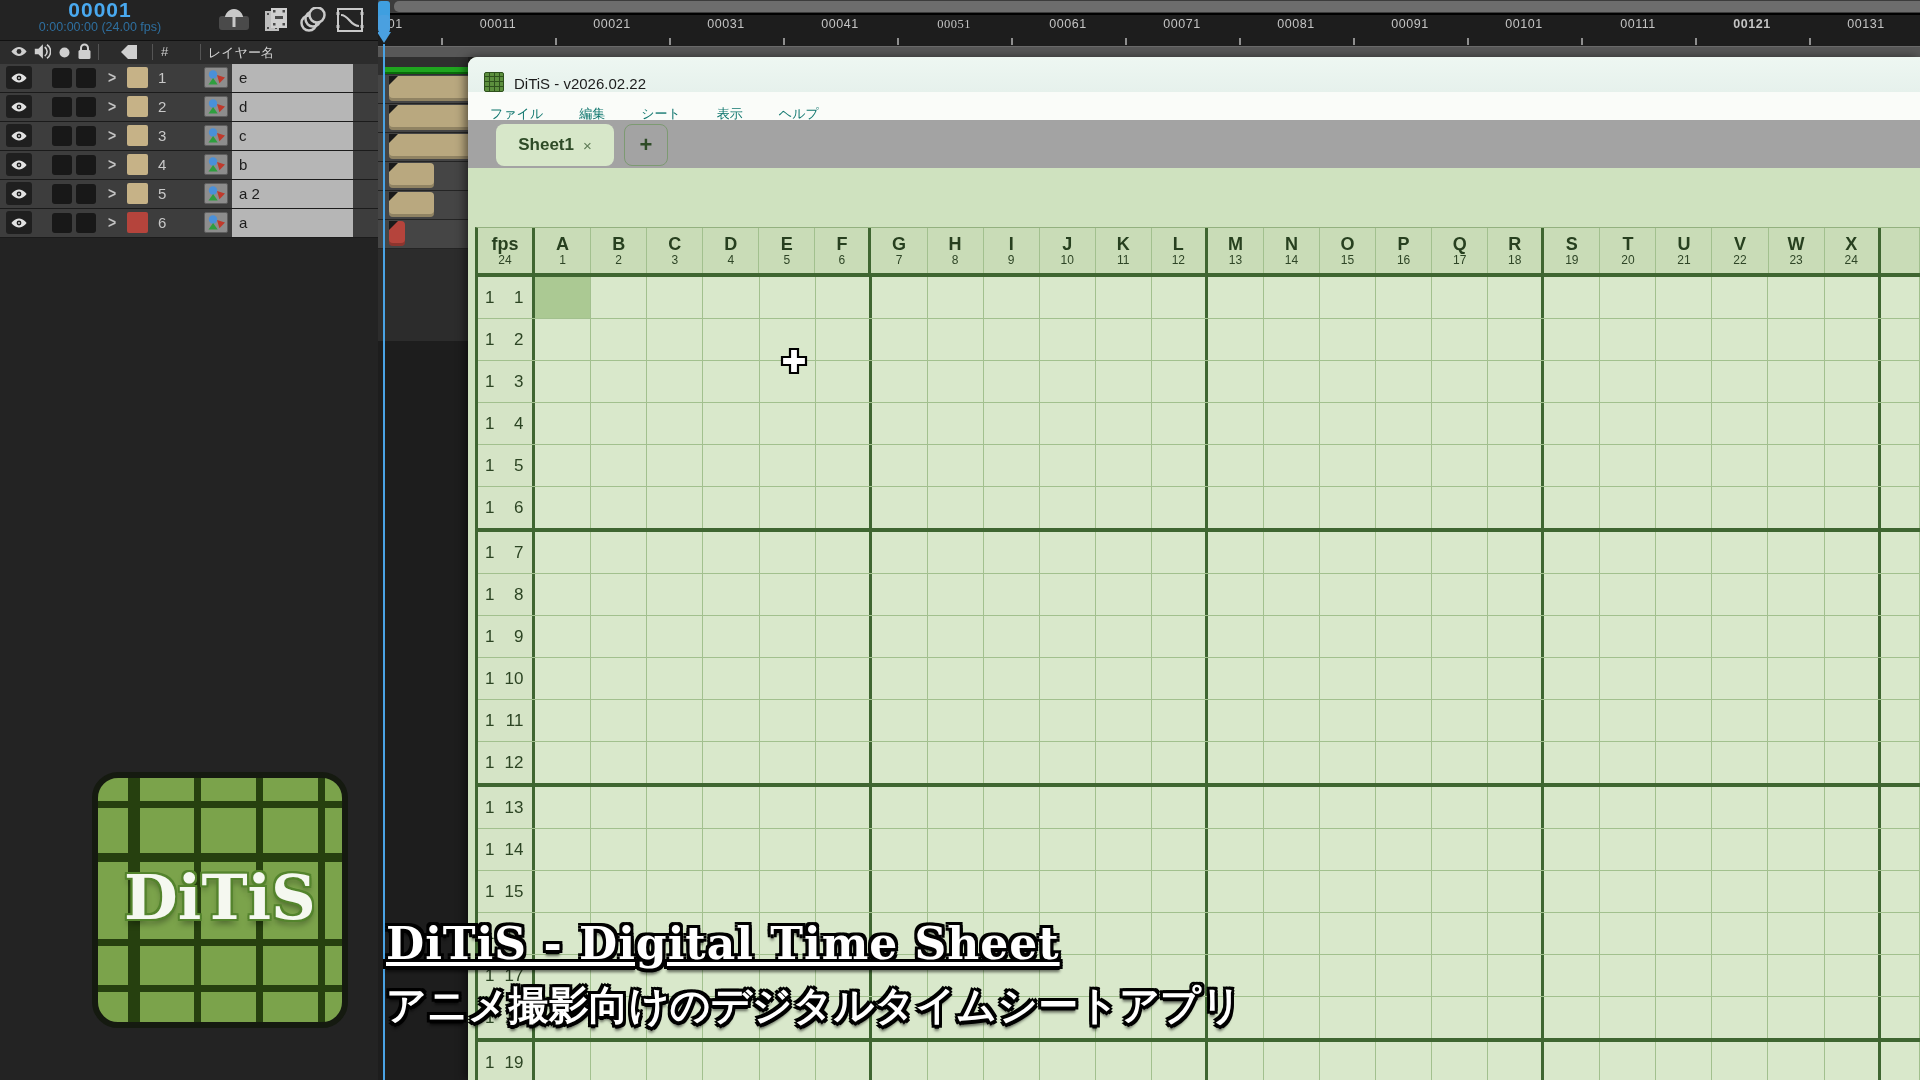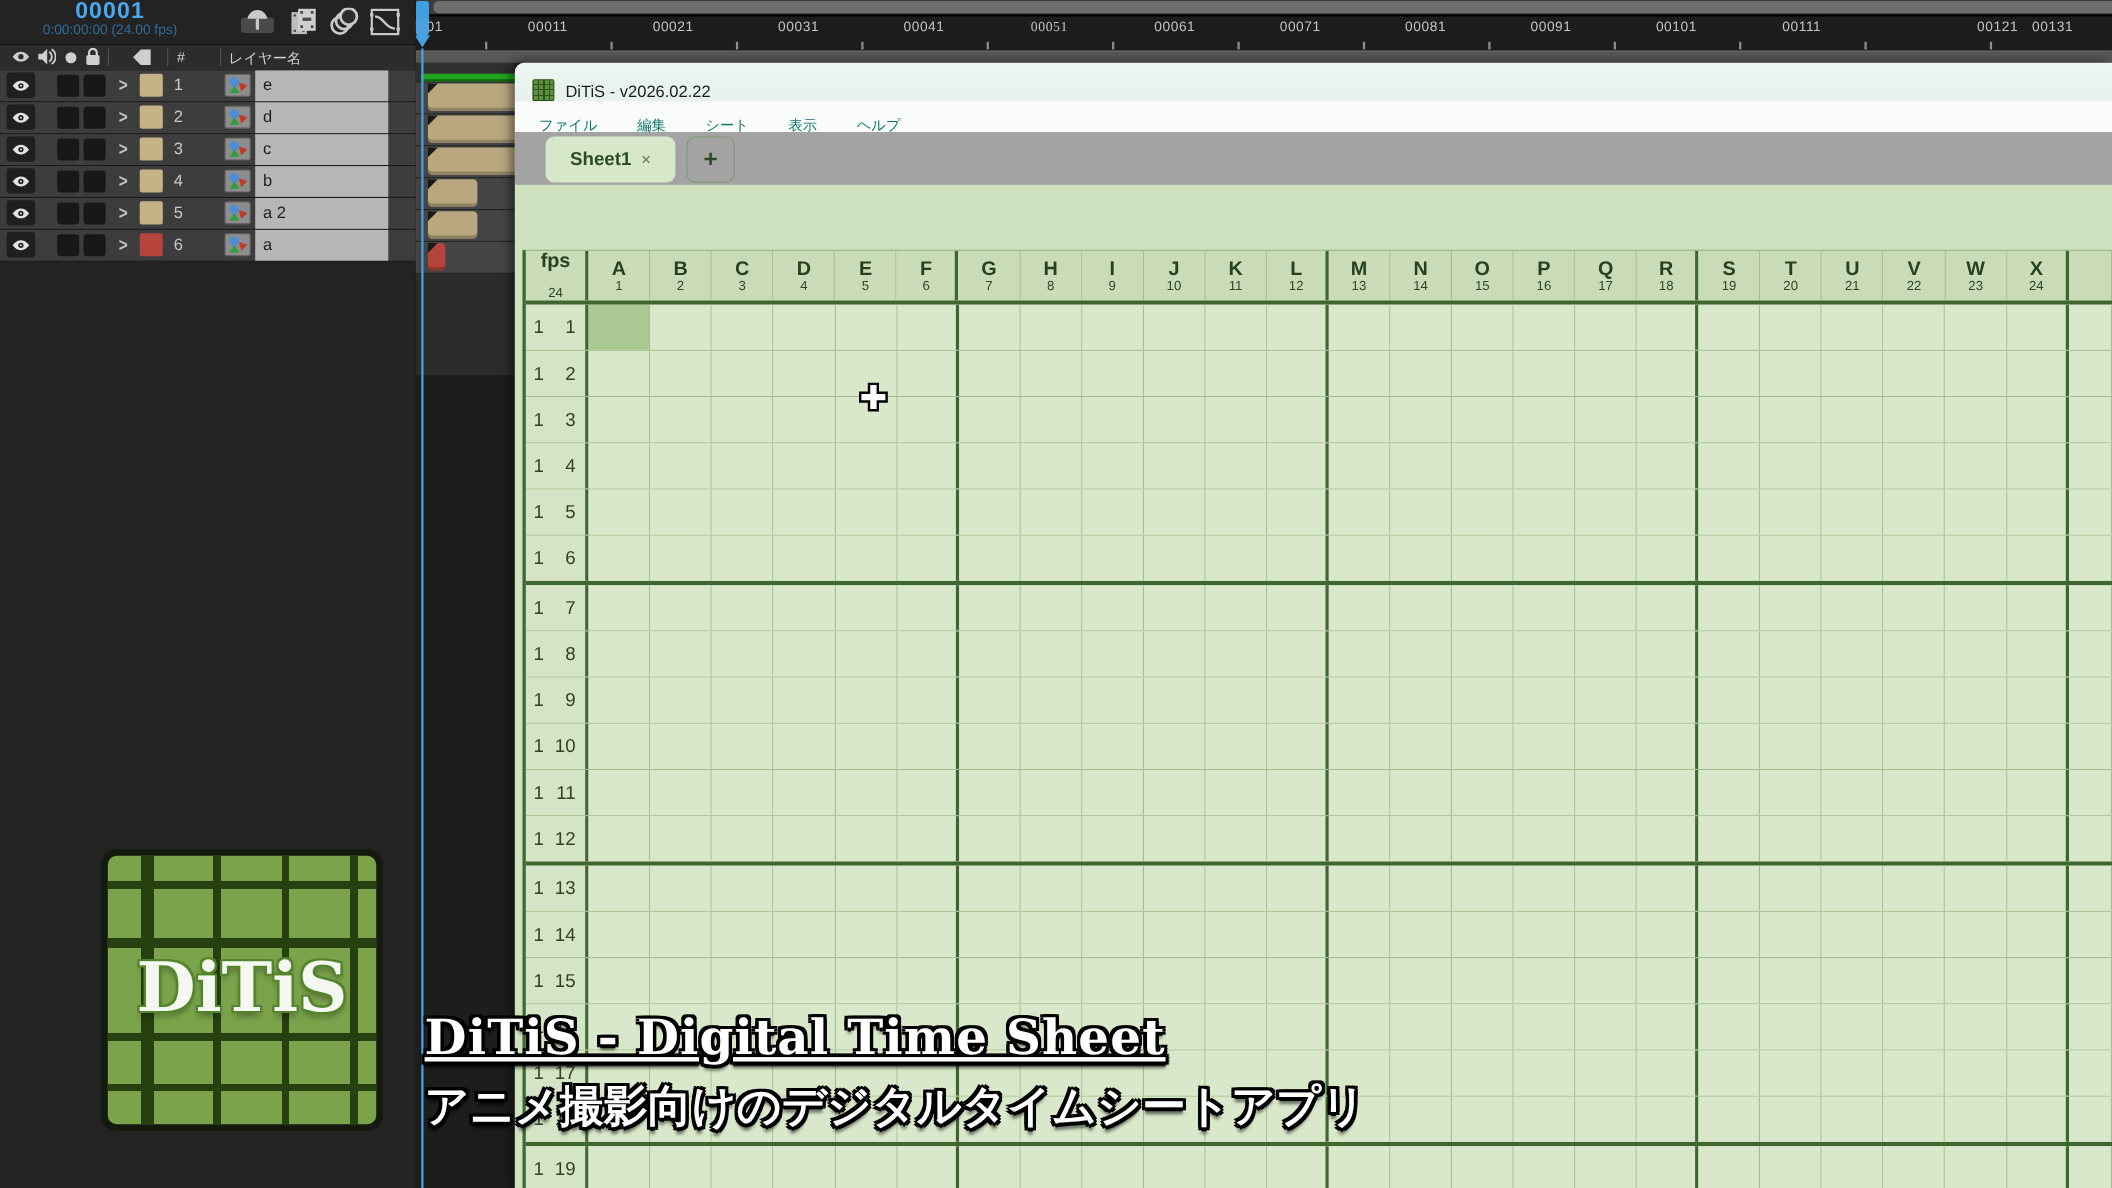--- a/index.html
+++ b/index.html
@@ -71,34 +71,34 @@
            box-sizing:border-box;display:flex;align-items:center;justify-content:center;font-size:22px;font-weight:bold;color:#2e4b27;}
 
   
   #grid{position:absolute;left:7px;top:170px;width:1445px;height:853px;overflow:hidden;
         border-left:3px solid #3f6631;border-top:1px solid #93b17f;box-sizing:border-box;}
   #grid-header{display:flex;height:45px;border-bottom:4px solid #3f6631;}
   .hcell{width:57px;box-sizing:border-box;border-right:1px solid #a2c08e;background:#c9dcb7;
          display:flex;flex-direction:column;align-items:center;justify-content:center;line-height:1.05;}
   .hcell .letter{font-size:18px;font-weight:600;color:#27401f;}
   .hcell .num{font-size:12px;color:#2e4526;}
-  .hfps{width:58px;justify-content:space-between;}
+  .hfps{width:58px;}
   .ge{border-right:3px solid #3f6631 !important;}
   .gr{display:flex;height:42px;border-bottom:1px solid #a2c08e;box-sizing:border-box;}
   .gr.group{border-bottom:4px solid #3f6631;height:45px;}
   .fcell{width:58px;box-sizing:border-box;border-right:3px solid #3f6631;background:#d5e4c6;
          display:flex;justify-content:space-between;align-items:center;padding:0 9px 0 7px;font-size:17px;color:#2c4423;}
   .gc{width:57px;box-sizing:border-box;border-right:1px solid #a2c08e;background:#d9e8cb;}
   .gc.sel{background:#abc993;}
 
   
   #cursor{position:absolute;left:779px;top:346px;z-index:60;}
 
   
-  #logo{position:absolute;left:92px;top:772px;width:256px;height:256px;border-radius:14px;background:#7ba34b;
+  #logo{position:absolute;left:92px;top:772px;width:256px;height:256px;border-radius:26px;background:#7ba34b;
         border:6px solid #151a10;box-sizing:border-box;z-index:40;display:flex;align-items:center;justify-content:center;
         background-image:
           linear-gradient(90deg,transparent 0 30px,#26400f 30px 42px,transparent 42px),
           linear-gradient(90deg,transparent 0 96px,#26400f 96px 103px,transparent 103px),
           linear-gradient(90deg,transparent 0 158px,#26400f 158px 165px,transparent 165px),
           linear-gradient(90deg,transparent 0 220px,#26400f 220px 227px,transparent 227px),
           linear-gradient(0deg,transparent 0 30px,#26400f 30px 37px,transparent 37px),
           linear-gradient(0deg,transparent 0 76px,#26400f 76px 83px,transparent 83px),
           linear-gradient(0deg,transparent 0 160px,#26400f 160px 169px,transparent 169px),
           linear-gradient(0deg,transparent 0 214px,#26400f 214px 221px,transparent 221px);}
@@ -129,21 +129,21 @@
         <div class="ruler-label" style="left: 194px;">00021</div>
         <div class="ruler-label" style="left: 308px;">00031</div>
         <div class="ruler-label" style="left: 422px;">00041</div>
         <div class="ruler-label" style="left: 536px; font-family: Liberation Serif, serif;">00051</div>
         <div class="ruler-label" style="left: 650px;">00061</div>
         <div class="ruler-label" style="left: 764px;">00071</div>
         <div class="ruler-label" style="left: 878px;">00081</div>
         <div class="ruler-label" style="left: 992px;">00091</div>
         <div class="ruler-label" style="left: 1106px;">00101</div>
         <div class="ruler-label" style="left: 1220px;">00111</div>
-        <div class="ruler-label" style="left: 1398px;">00121</div>
+        <div class="ruler-label" style="left: 1334px; font-weight: bold;">00121</div>
         <div class="ruler-label" style="left: 1448px;">00131</div>
       </div>
     <div id="ruler-ticks">
         <div class="ruler-tick" style="left: 63px;"></div>
         <div class="ruler-tick" style="left: 177px;"></div>
         <div class="ruler-tick" style="left: 291px;"></div>
         <div class="ruler-tick" style="left: 405px;"></div>
         <div class="ruler-tick" style="left: 519px;"></div>
         <div class="ruler-tick" style="left: 633px;"></div>
         <div class="ruler-tick" style="left: 747px;"></div>

